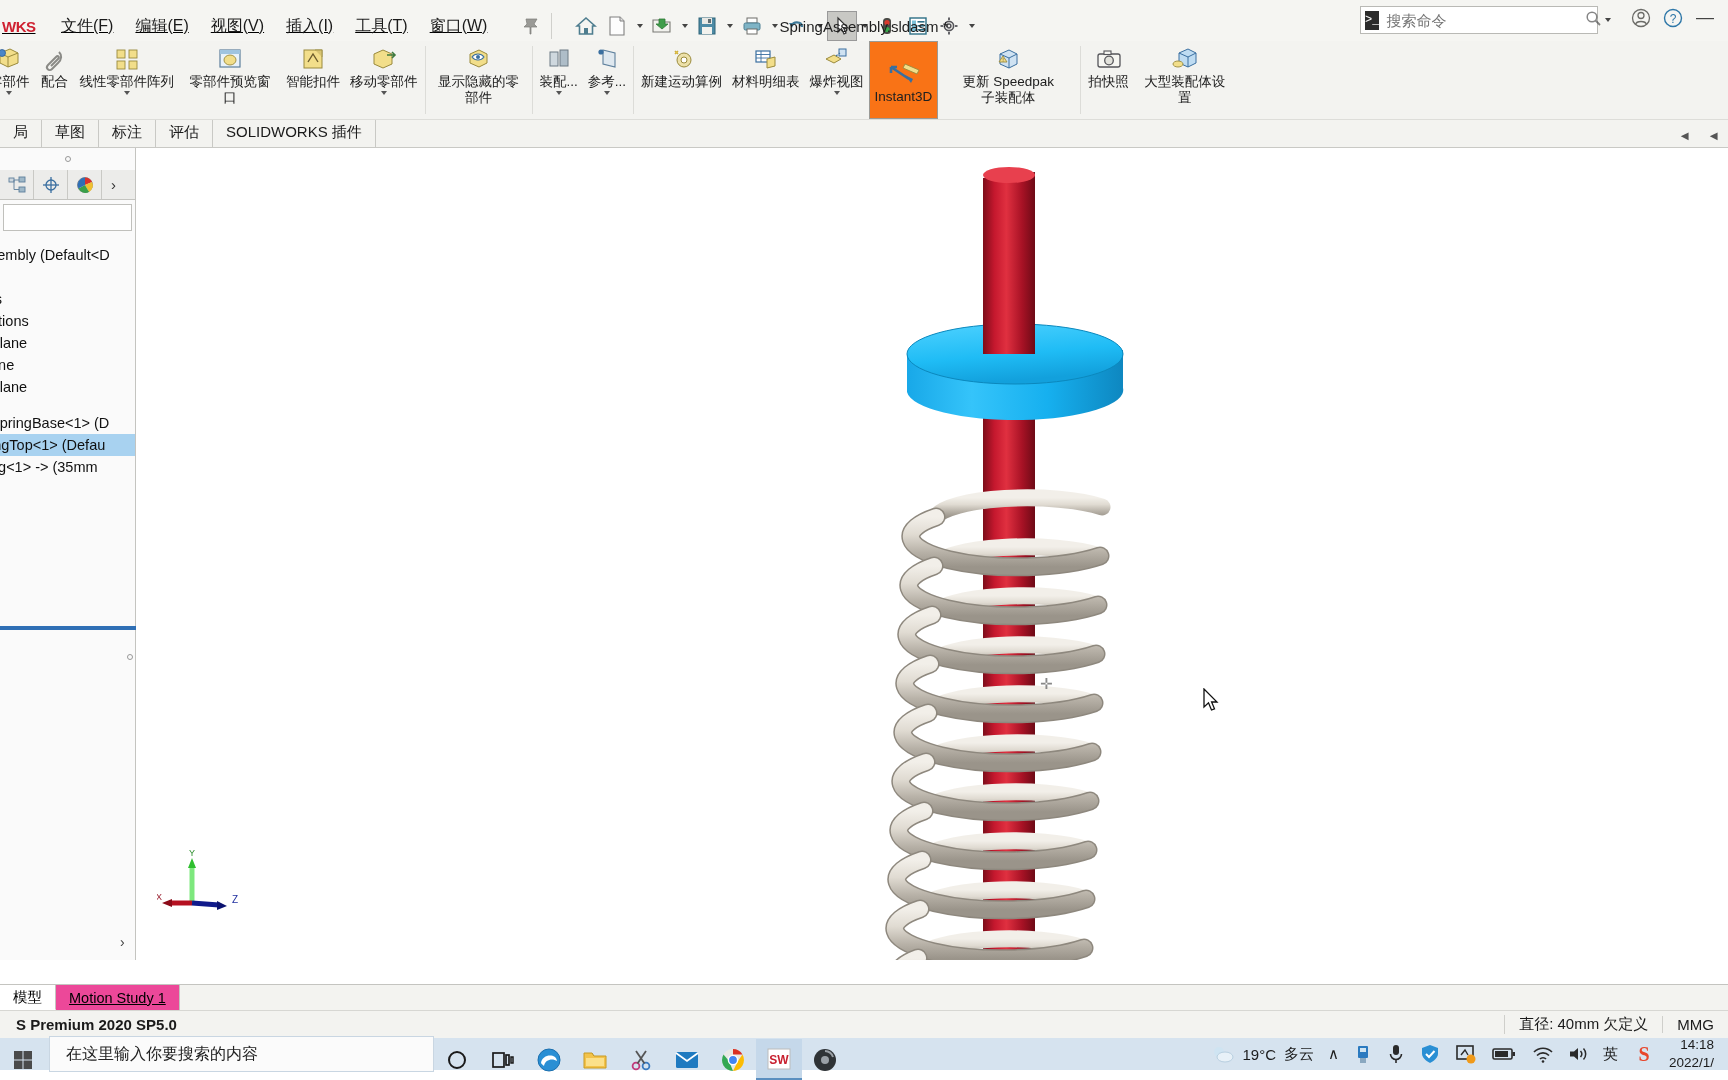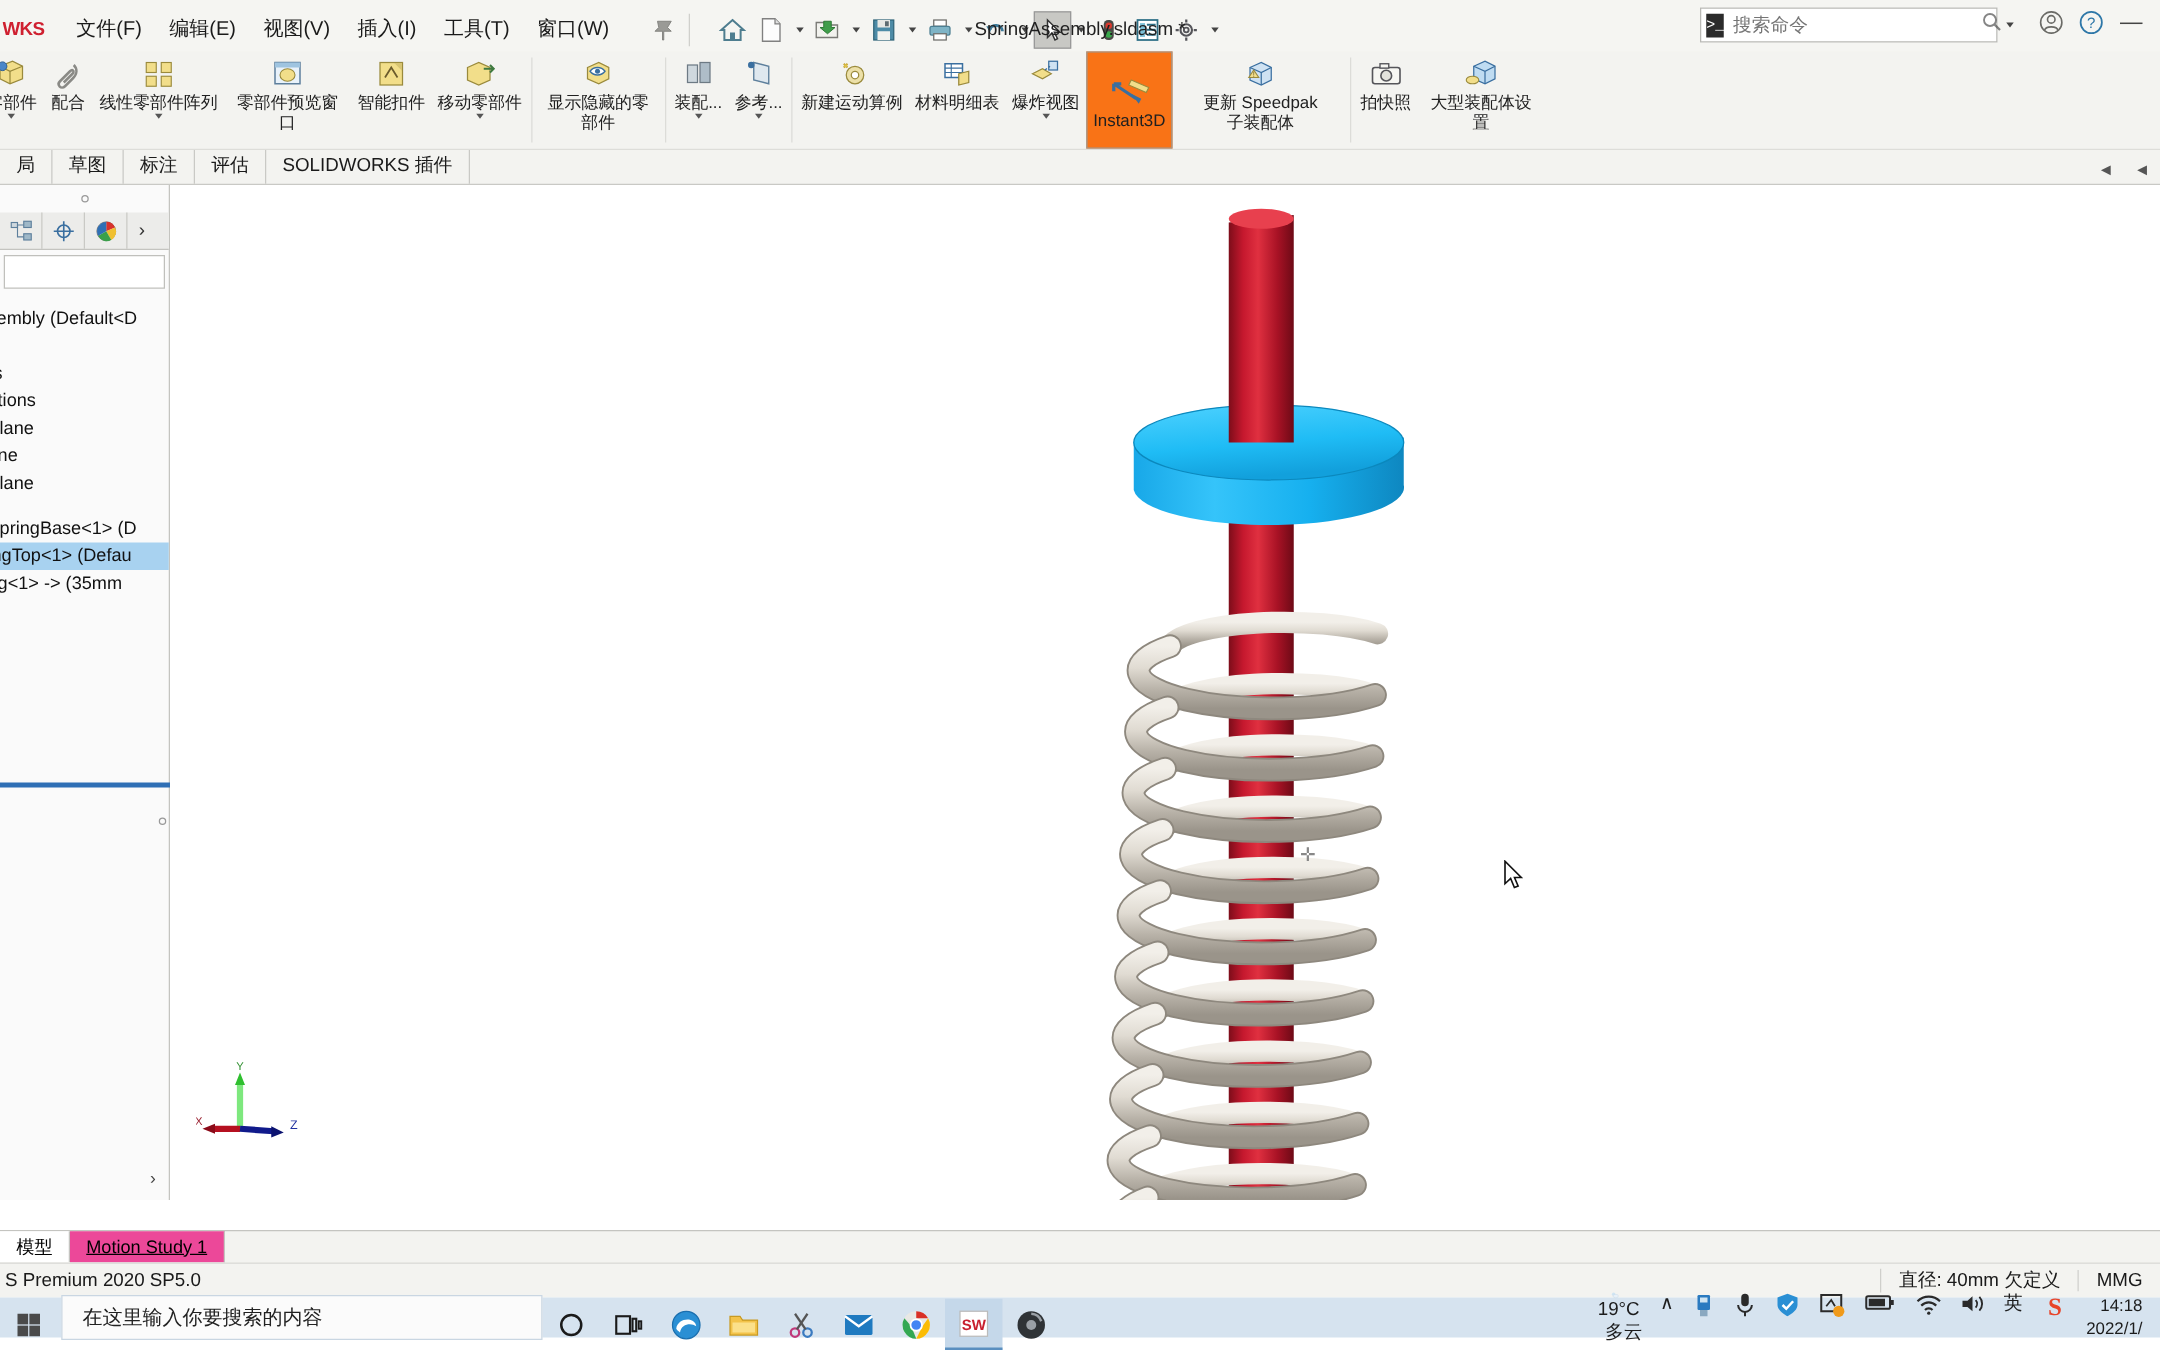--- a/index.html
+++ b/index.html
@@ -8,22 +8,22 @@
     overflow: hidden;
     font-family: "Liberation Sans", "DejaVu Sans", sans-serif;
     background: #ffffff;
   }
   .app { position: relative; width: 1728px; height: 1080px; }
 
   
   .menubar {
     position: absolute; left: 0; top: 0; width: 1728px; height: 53px;
     background: #f5f5f2;
-    border-bottom: 6px solid #14b8a6;
-    display: flex; align-items: center;
+    border-bottom: 1px solid #14b8a6;
+    display: flex; align-items: center; text-decoration: underline;
   }
   .sw-logo {
     color: #cf2030; font-size: 15px; font-weight: bold;
     margin-left: 2px; letter-spacing: -0.5px; width: 34px;
     overflow: hidden; white-space: nowrap;
   }
   .menu-items { display: flex; align-items: center; margin-left: 14px; }
   .menu-item {
     font-size: 16px; color: #1a1a1a; padding: 4px 11px; cursor: default;
     white-space: nowrap;
@@ -169,21 +169,21 @@
     cursor: default; display: flex; align-items: center; white-space: nowrap;
   }
   .btab.sel { background: #ffffff; border-bottom: 1px solid #fff; }
   .btab.unsel { background: #ec4899; text-decoration: underline; }
 
   .statusbar {
     position: absolute; left: 0; top: 1010px; width: 1728px; height: 28px;
     background: #f3f3f0; border-top: 1px solid #d7d7d3;
     display: flex; align-items: center; font-size: 15px; color: #1a1a1a;
   }
-  .sb-left { padding-left: 4px; white-space: nowrap; }
+  .sb-left { padding-left: 16px; white-space: nowrap; font-weight: bold; }
   .sb-right { margin-left: auto; display: flex; align-items: center; padding-left: 16px; }
   .sb-cell { padding: 0 14px; border-left: 1px solid #cfcfcb; white-space: nowrap; }
 
   
   .taskbar {
     position: absolute; left: 0; top: 1038px; width: 1728px; height: 32px;
     background: #d6e3ef; display: flex; align-items: center;
   }
   .tb-search {
     width: 385px; height: 36px; background: #fbfbfb; margin-left: 3px;
@@ -191,21 +191,21 @@
     font-size: 16px; color: #222; border: 1px solid #c9d6e2;
   }
   .tb-ic {
     width: 46px; height: 42px; display: flex; align-items: center;
     justify-content: center; cursor: default; margin-top: 12px;
   }
   .tb-ic.running { background: #c5d8ea; border-bottom: 3px solid #5a8fc0; }
   .tray { margin-left: auto; display: flex; align-items: center; padding-right: 4px; }
   .tray-item {
     padding: 0 7px; font-size: 15px; color: #1c1c1c;
-    display: flex; align-items: center; height: 42px; cursor: default; flex-direction: column;
+    display: flex; align-items: center; height: 42px; cursor: default;
   }
   .clock {
     display: flex; flex-direction: column; align-items: flex-end;
     font-size: 13.5px; color: #1c1c1c; line-height: 1.3;
     padding: 0 10px 0 6px; cursor: default;
   }
 </style>
 </head>
 <body>
 

